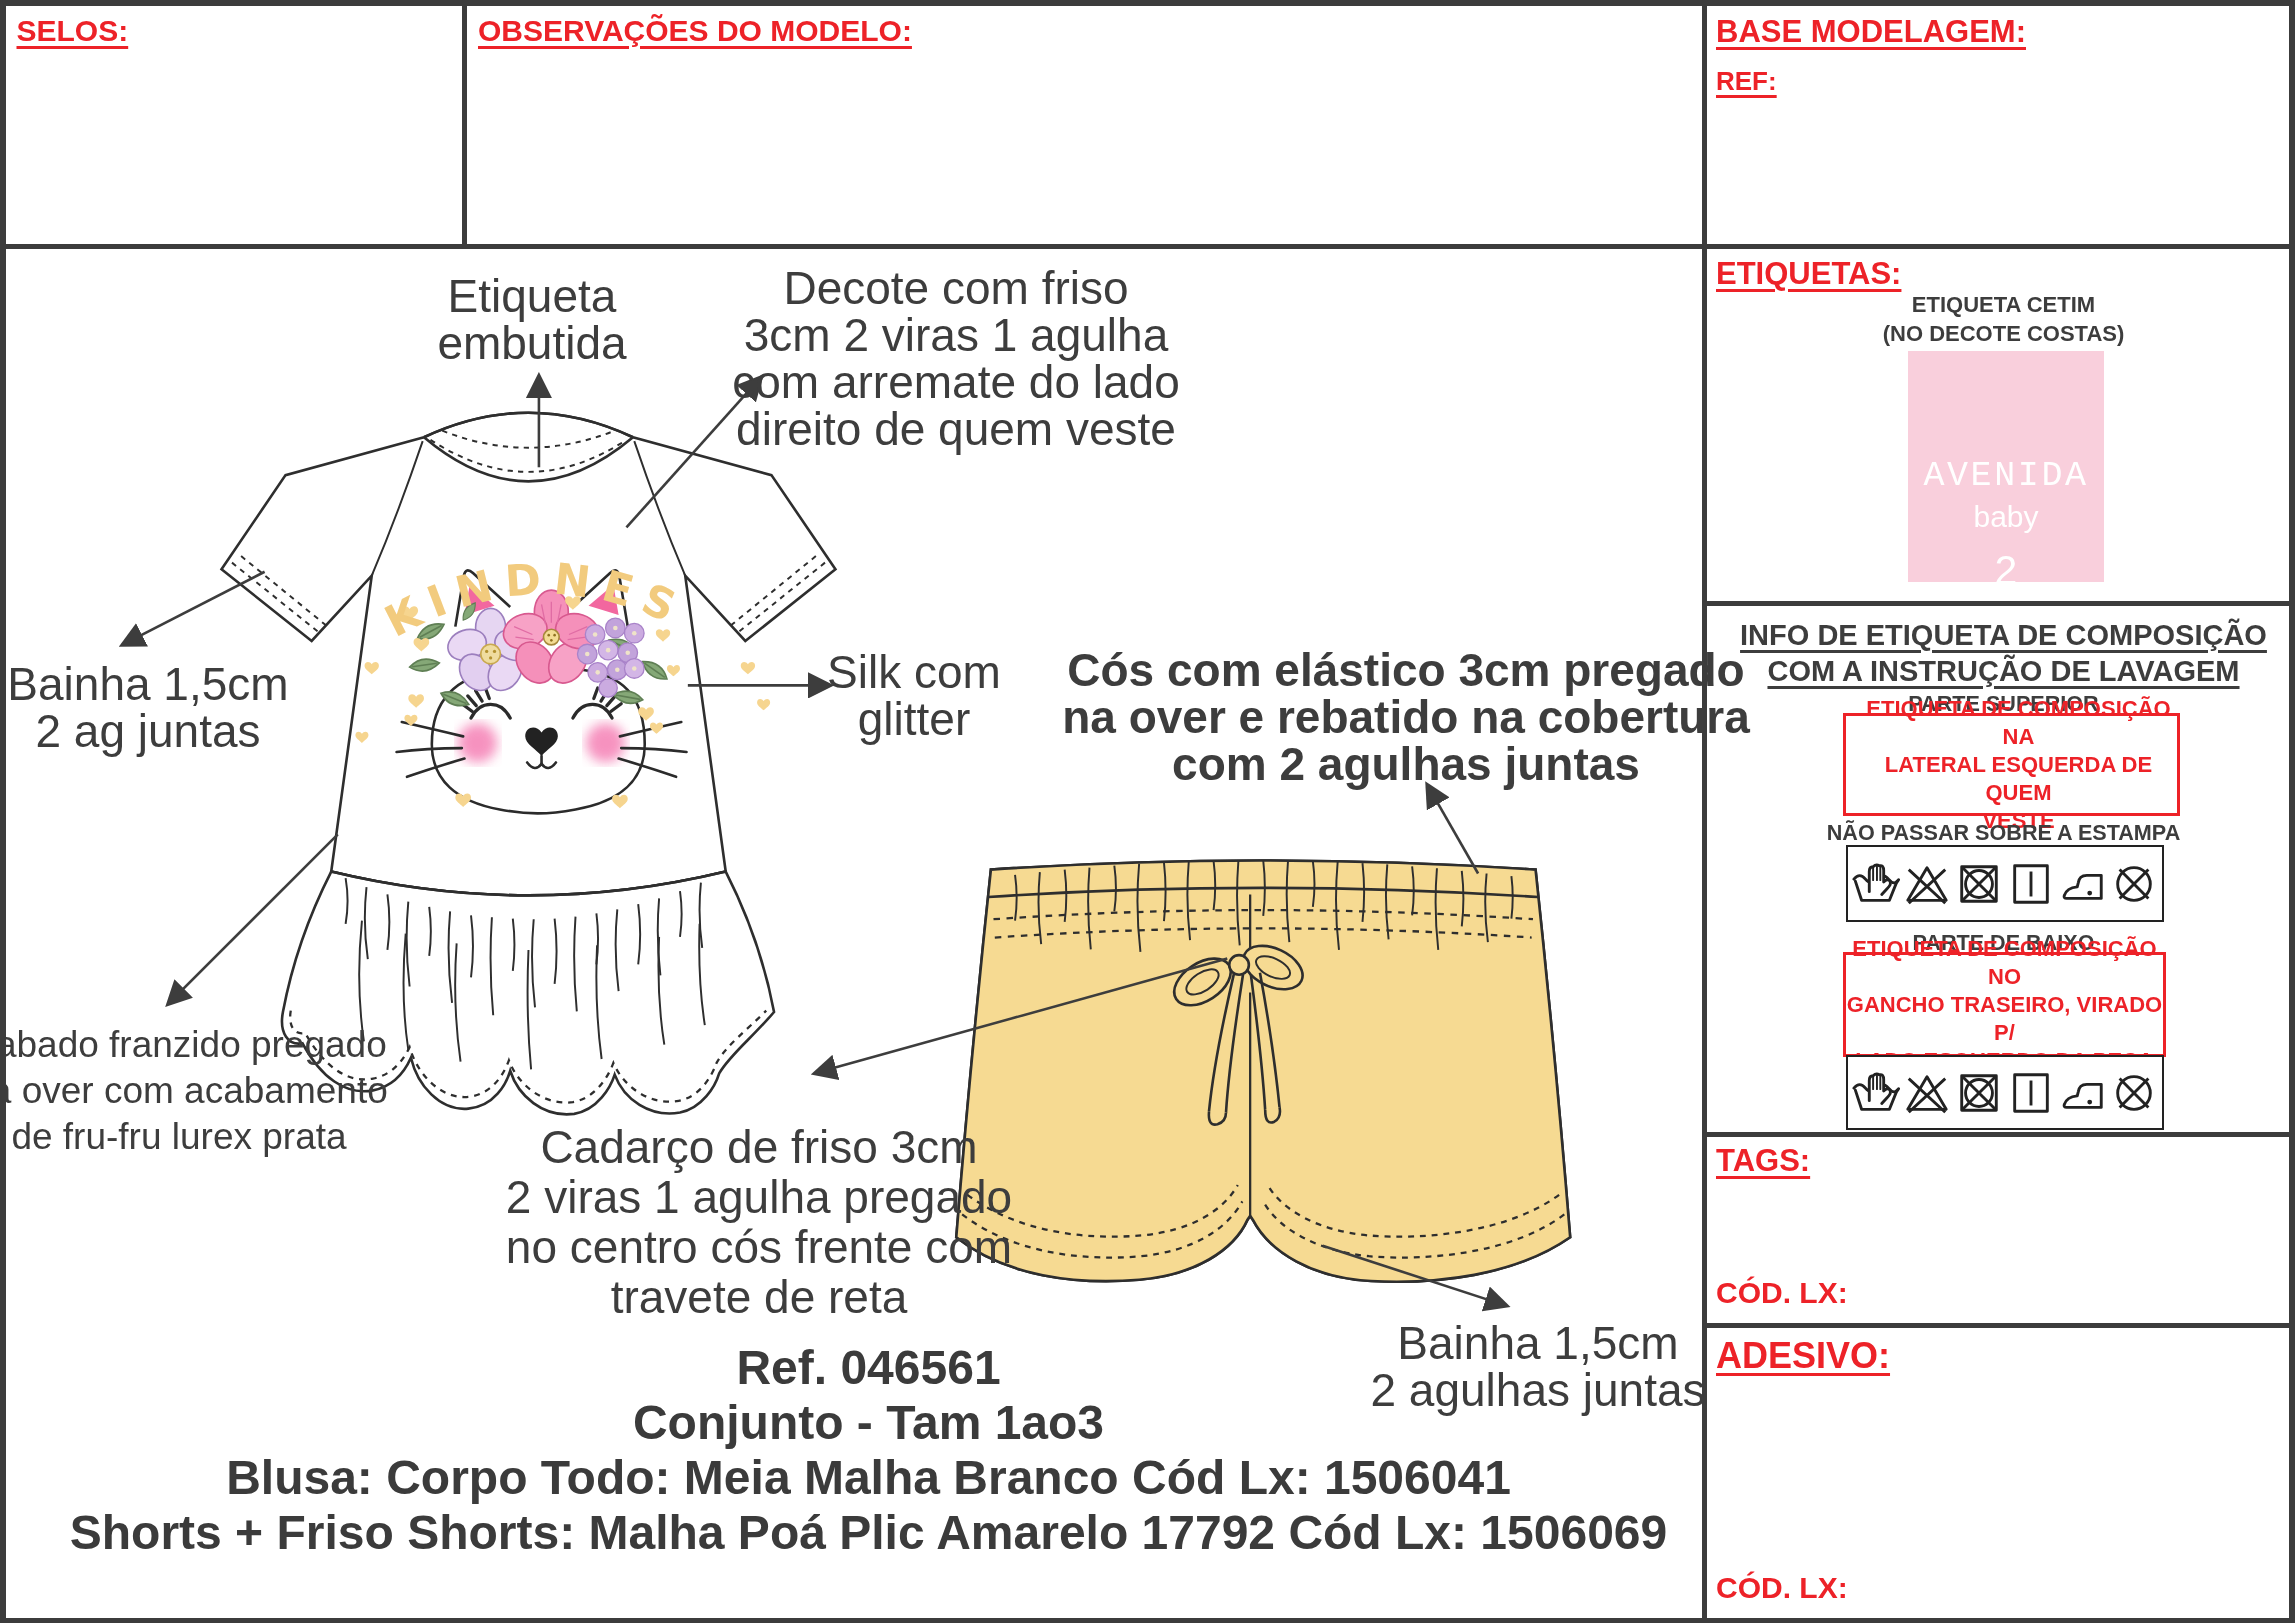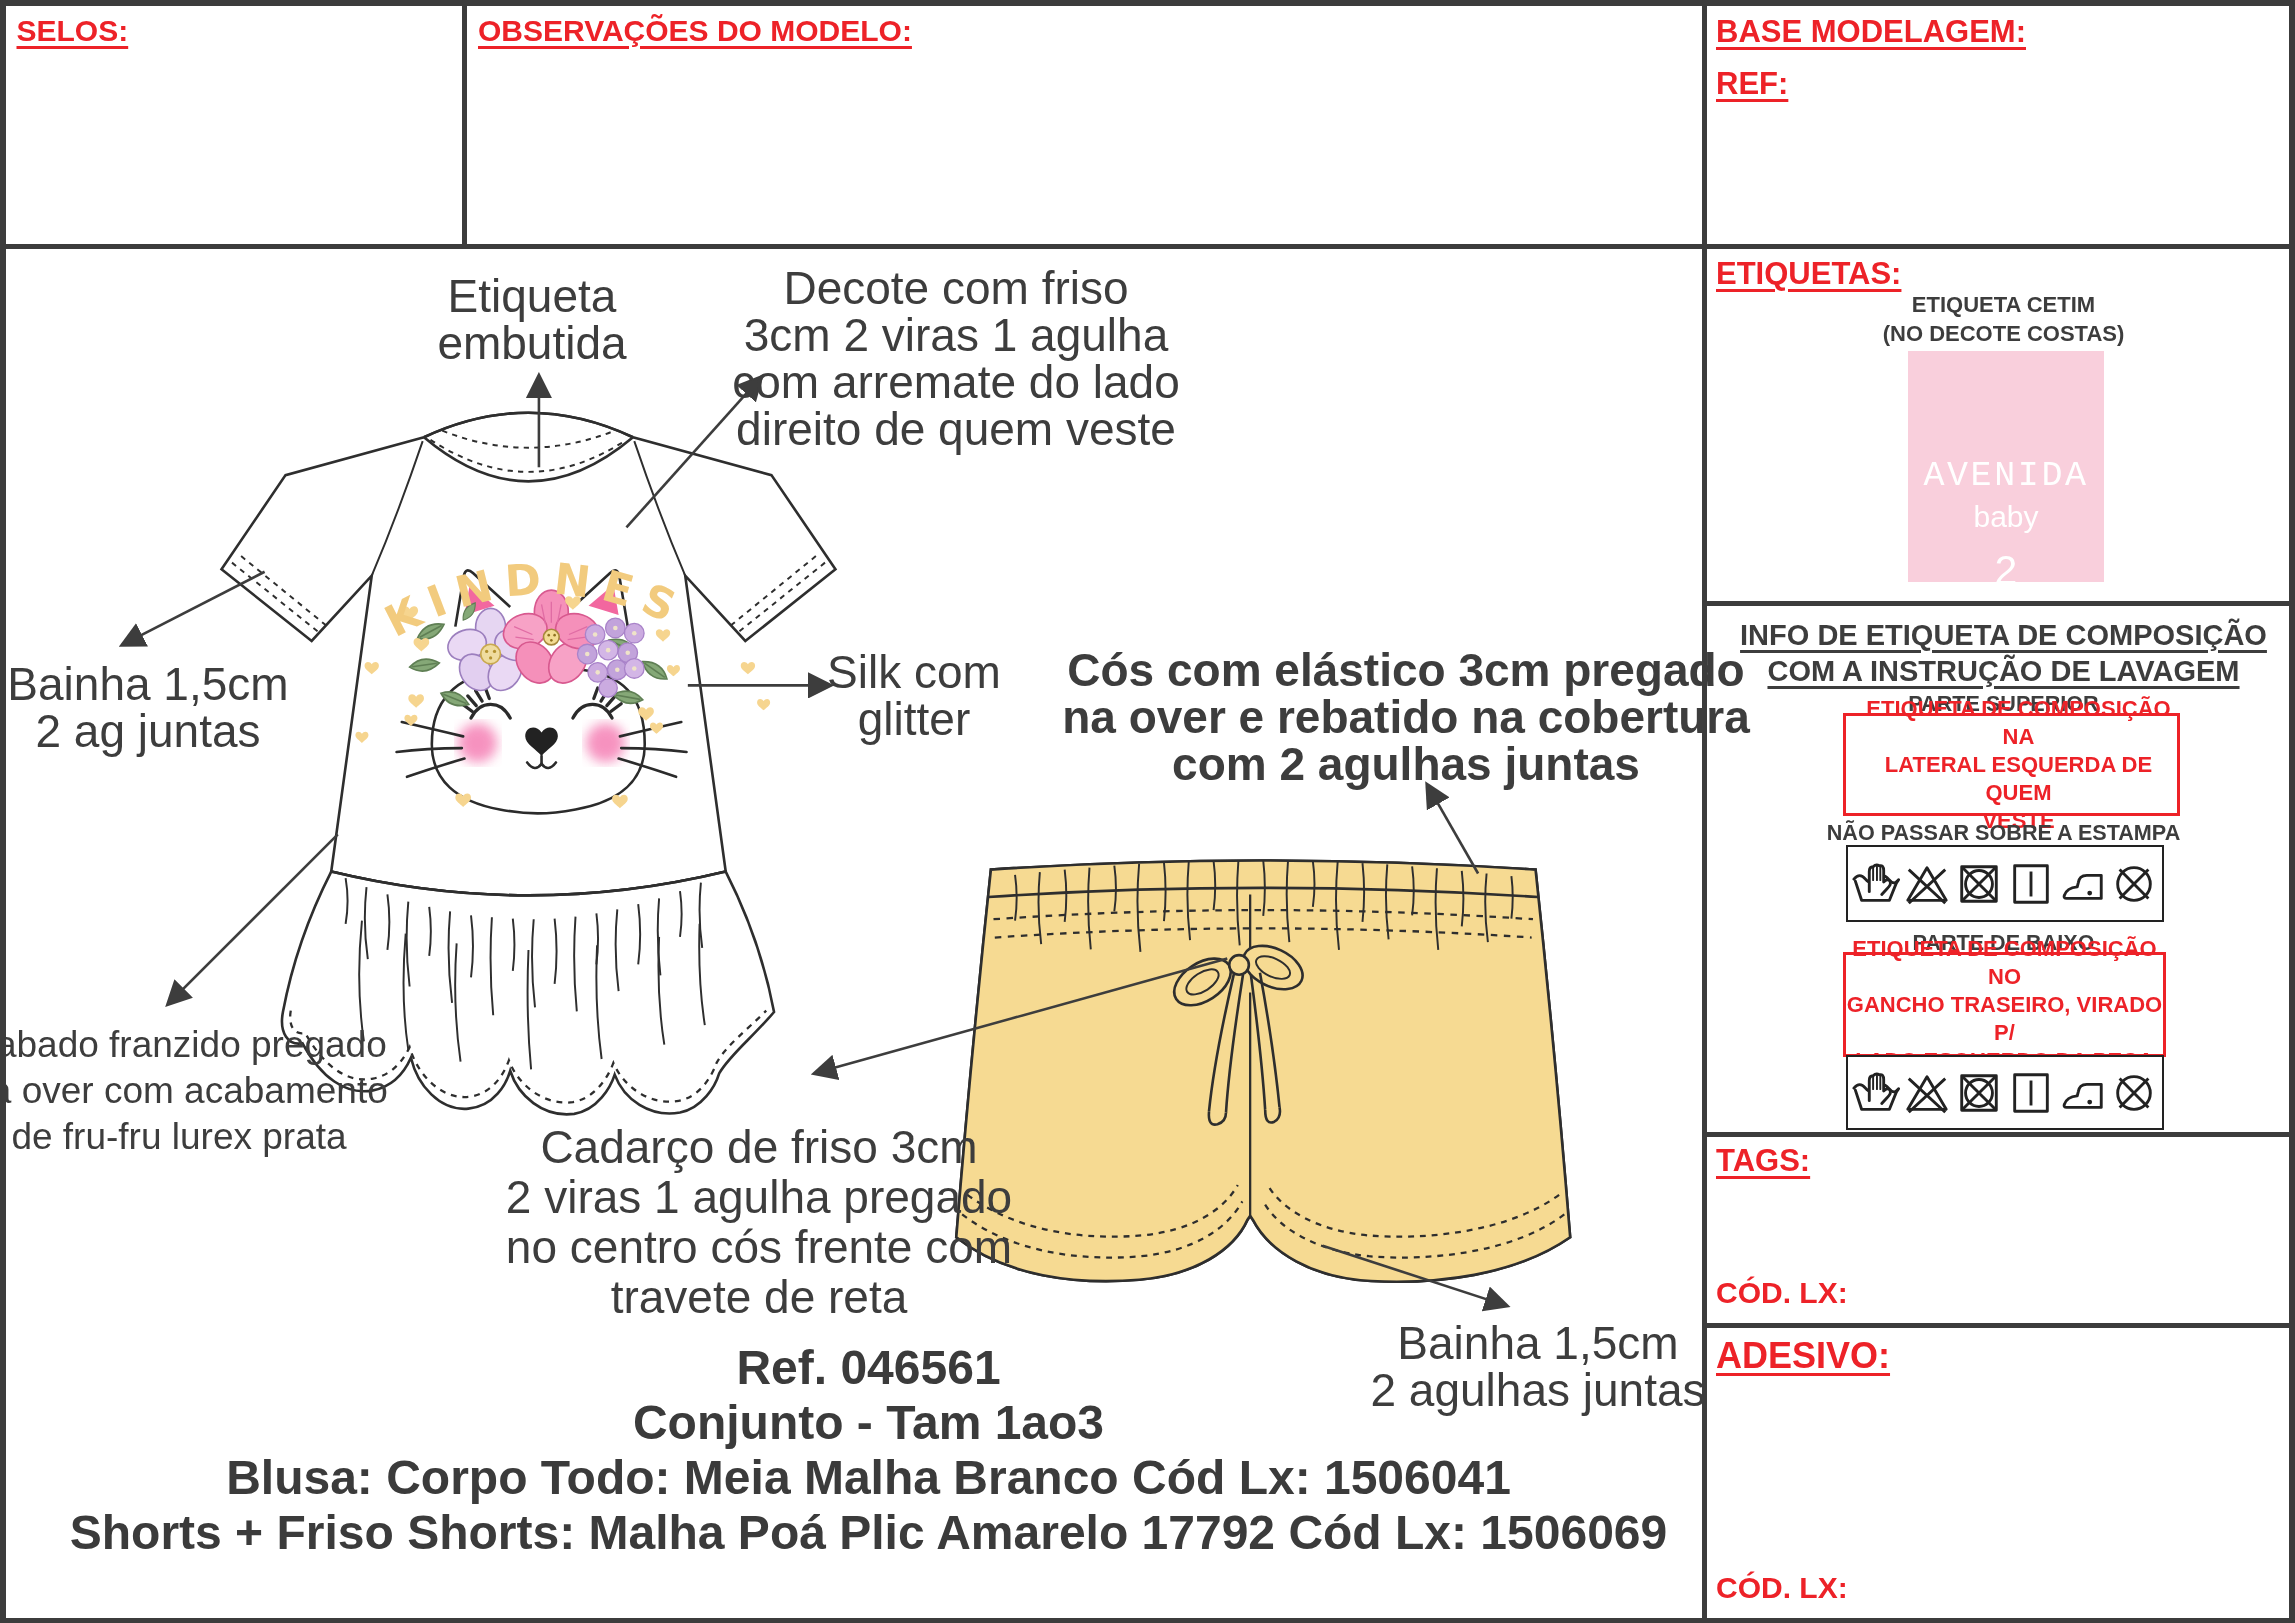--- a/index.html
+++ b/index.html
@@ -34,21 +34,21 @@
   <div class="vline" style="left:456px;top:0;width:5.2px;height:243px;"></div>
   <div class="vline" style="left:1696px;top:0;width:5.2px;height:1624px;"></div>
   <div class="hline" style="left:0;top:238px;width:2295px;height:5.2px;"></div>
   <div class="hline" style="left:1696px;top:595px;width:600px;height:5.2px;"></div>
   <div class="hline" style="left:1696px;top:1126px;width:600px;height:5.2px;"></div>
   <div class="hline" style="left:1696px;top:1317px;width:600px;height:5.2px;"></div>
 
   <div class="cell-label hd" style="left:10.5px;top:7.8px;">SELOS:</div>
   <div class="cell-label hd" style="left:440px;top:7.8px;margin-left:32px;">OBSERVAÇÕES DO MODELO:</div>
   <div class="cell-label hd" style="left:1710px;top:7.8px;font-size:31px;">BASE MODELAGEM:</div>
-  <div class="cell-label hd" style="left:1710px;top:60px;font-size:31px;text-align:right;">REF:</div>
+  <div class="cell-label hd" style="left:1710px;top:60px;font-size:26px;text-align:right;">REF:</div>
 
   <div class="cell-label hd" style="left:1710px;top:250px;font-size:31px;">ETIQUETAS:</div>
   <div class="rc" style="top:286px;font-size:22px;font-weight:bold;">ETIQUETA CETIM</div>
   <div class="rc" style="top:315px;font-size:22px;font-weight:bold;">(NO DECOTE COSTAS)</div>
   <div class="pinklabel" style="left:1902px;top:345px;width:196px;height:231px;">
     <div class="brand">AVENIDA</div>
     <div class="sub">baby</div>
     <div class="num">2</div>
   </div>
 

